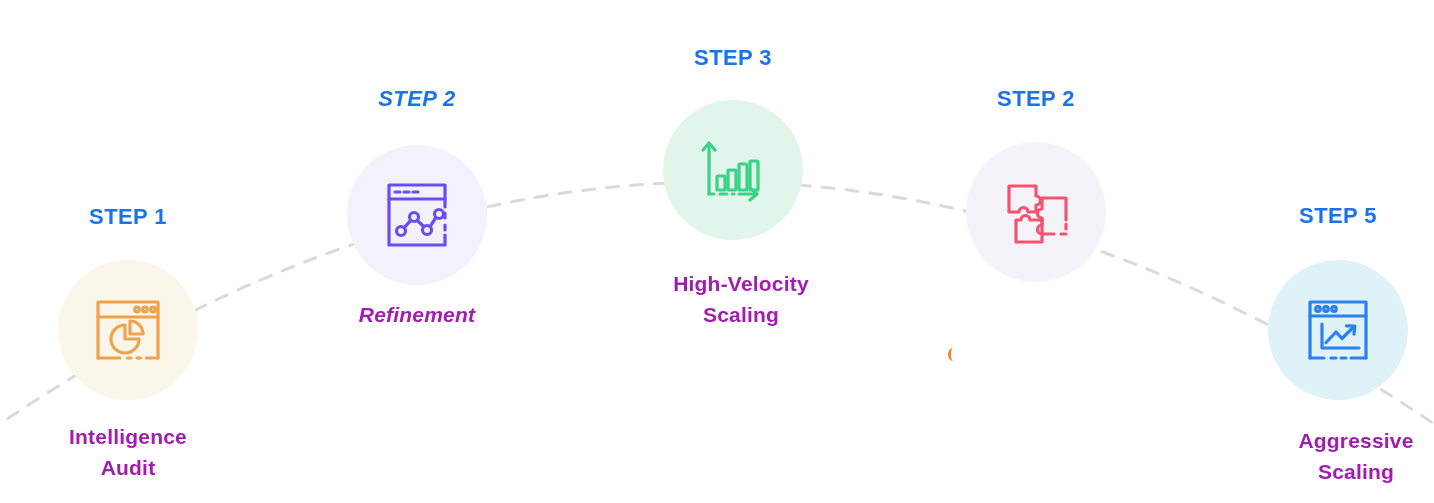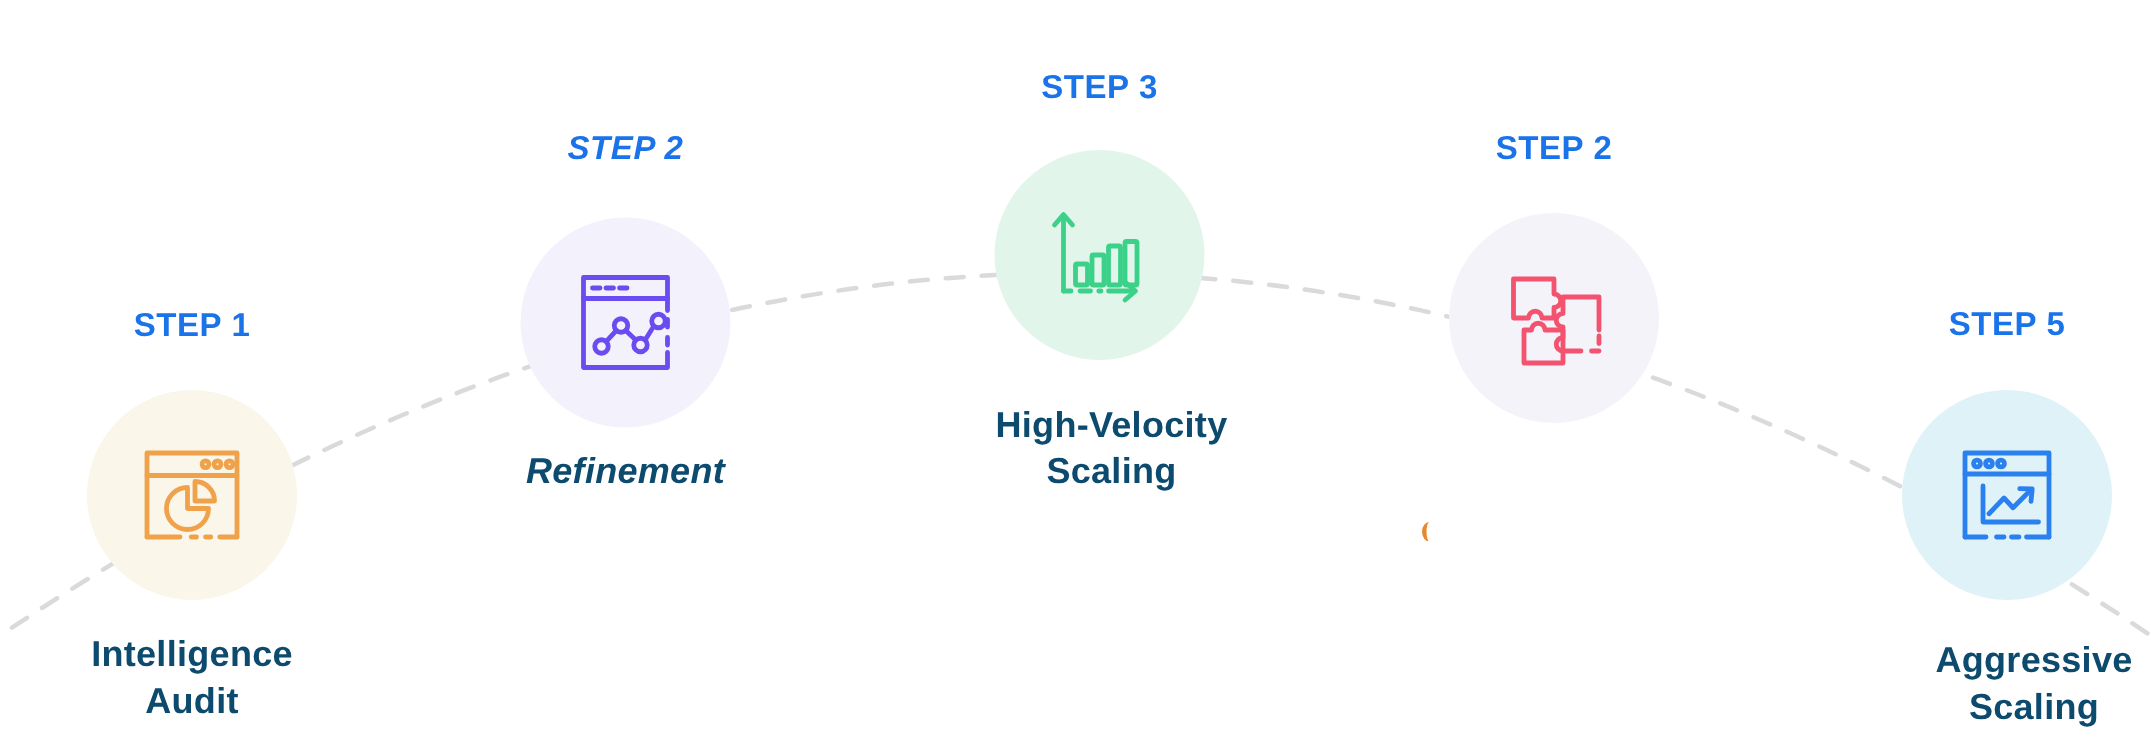--- a/index.html
+++ b/index.html
@@ -12,21 +12,21 @@
   .step-heading{
     font-size:22px;font-weight:700;letter-spacing:.4px;color:#1a73e8;
   }
   .circle{
     width:140px;height:140px;border-radius:50%;margin:0 auto;
     display:flex;align-items:center;justify-content:center;position:absolute;
     left:60px;
   }
   .title{
     position:absolute;left:0;width:260px;
-    font-size:24px;line-height:31px;font-weight:700;color:#0c4a6e;letter-spacing:.2px;
+    font-size:21px;line-height:31px;font-weight:700;color:#a21caf;letter-spacing:.2px;
   }
   
   .s1{left:-2px;top:0;}   .s1 .step-heading{margin-top:204px;} .s1 .circle{top:260px;background:#faf6ea;} .s1 .title{top:421px;}
   .s2{left:287px;top:0;font-style:italic;}  .s2 .step-heading{margin-top:86px;}  .s2 .circle{top:145px;background:#f3f1fc;} .s2 .title{top:299px;}
   .s3{left:603px;top:0;}  .s3 .step-heading{margin-top:45px;}  .s3 .circle{top:100px;background:#e2f5eb;} .s3 .title{top:268px;transform:translateX(8px);}
   .s4{left:906px;top:0;}  .s4 .step-heading{margin-top:86px;}  .s4 .circle{top:142px;background:#f4f3fa;} .s4 .title{top:311px;transform:translateX(17px);}
   .s5{left:1208px;top:0;} .s5 .step-heading{margin-top:203px;} .s5 .circle{top:260px;background:#dff2f8;} .s5 .title{top:425px;transform:translateX(18px);}
   .icon{width:80px;height:80px;display:block;}
   .stray-mark{
     position:absolute;left:948px;top:348px;width:7px;height:13px;

